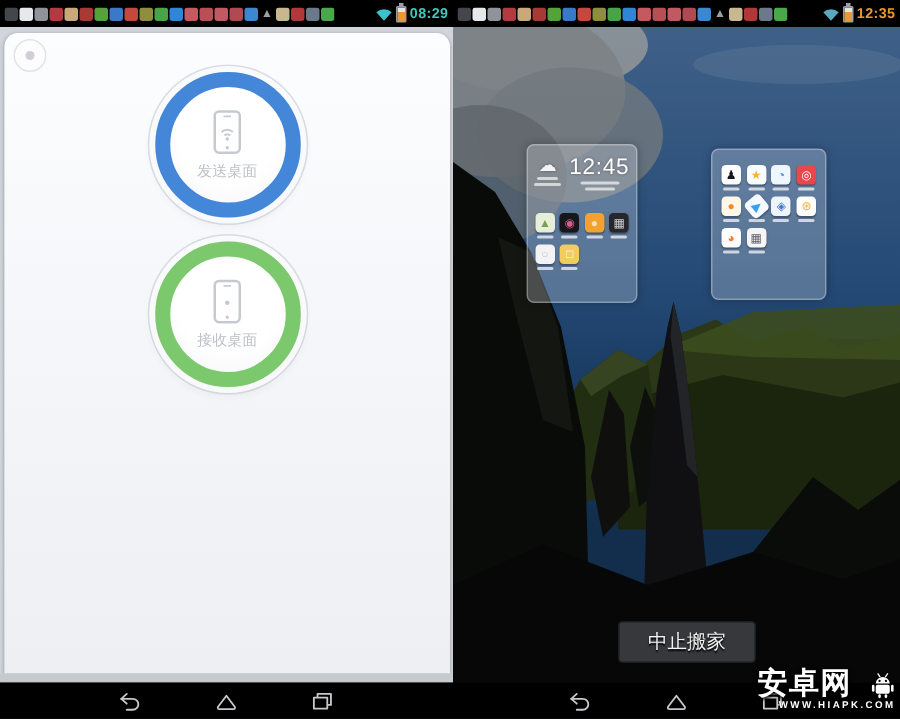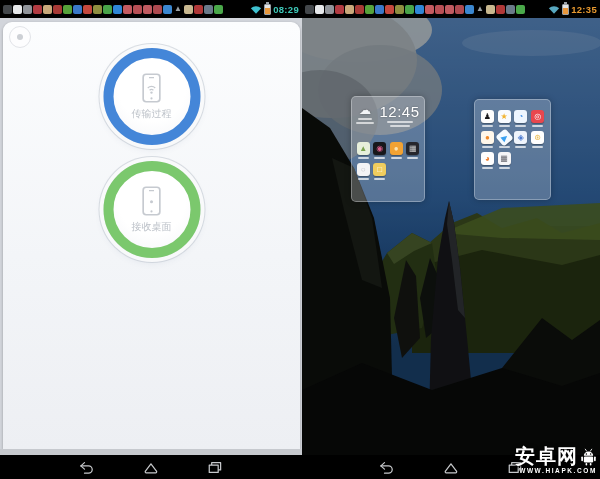--- a/index.html
+++ b/index.html
@@ -73,21 +73,21 @@
   .ic { width:13px; height:13px; border-radius:3px; font-size:8px; line-height:13px; text-align:center;
     display:block; overflow:hidden; box-shadow:0 1px 1px rgba(0,0,0,.3); }
   .lbl { width:11px; height:2px; background:rgba(255,255,255,.7); border-radius:1px; }
   .abort-btn { position:absolute; left:110px; top:414px; width:92px; height:28px;
     background:rgba(58,60,64,.93); border:1px solid rgba(15,15,15,.65); border-radius:3px;
     color:#f2f2f2; font-size:13px; display:flex; align-items:center; justify-content:center;
     z-index:6; cursor:pointer; text-shadow:0 1px 1px #000; }
 
   
   .watermark { position:absolute; right:3px; bottom:5px; z-index:9; text-align:right; color:#fff; }
-  .wm-top { display:flex; align-items:flex-end; justify-content:center; gap:2px; }
+  .wm-top { display:flex; align-items:flex-end; justify-content:center; gap:12px; }
   .wm-title { font-size:20px; font-weight:bold; letter-spacing:1px; line-height:1;
     text-shadow:0 1px 2px rgba(0,0,0,.9), 0 0 4px rgba(0,0,0,.6); }
   .wm-robot { width:17px; height:19px; display:block; }
   .wm-url { font-size:6.5px; font-weight:bold; letter-spacing:1.6px;
     text-shadow:0 1px 1px #000; margin-top:1px; }
 </style>
 </head>
 <body>
 
 <div class="screen">
@@ -138,21 +138,21 @@
 
         <div class="bigcircle blue">
           <svg class="phone" viewBox="0 0 24 36">
             <rect x="2" y="1.5" width="20" height="33" rx="3.5" fill="none" stroke="#c6cad0" stroke-width="2"></rect>
             <line x1="9" y1="5.5" x2="15" y2="5.5" stroke="#c6cad0" stroke-width="1.5"></line>
             <circle cx="12" cy="30.5" r="1.3" fill="#c6cad0"></circle>
             <path d="M7.5 18 A6.5 6.5 0 0 1 16.5 18" fill="none" stroke="#c6cad0" stroke-width="1.5"></path>
             <path d="M9.7 20.8 A3.4 3.4 0 0 1 14.3 20.8" fill="none" stroke="#c6cad0" stroke-width="1.5"></path>
             <circle cx="12" cy="23.5" r="1.4" fill="#c6cad0"></circle>
           </svg>
-          <span class="circ-label">传输过程</span>
+          <span class="circ-label">发送桌面</span>
         </div>
 
         <div class="bigcircle green">
           <svg class="phone" viewBox="0 0 24 36">
             <rect x="2" y="1.5" width="20" height="33" rx="3.5" fill="none" stroke="#c6cad0" stroke-width="2"></rect>
             <line x1="9" y1="5.5" x2="15" y2="5.5" stroke="#c6cad0" stroke-width="1.5"></line>
             <circle cx="12" cy="30.5" r="1.3" fill="#c6cad0"></circle>
             <circle cx="12" cy="19" r="1.8" fill="#c6cad0"></circle>
           </svg>
           <span class="circ-label">接收桌面</span>
@@ -336,20 +336,21 @@
           <span class="ic" style="background: rgb(254, 254, 254); color: rgb(239, 127, 46);">◕</span>
           <span class="lbl"></span>
         </div>
           <div class="app">
           <span class="ic" style="background: rgb(245, 245, 247); color: rgb(98, 98, 106);">▦</span>
           <span class="lbl"></span>
         </div>
         </div>
     </div>
 
+    <div class="abort-btn">中止搬家</div>
 
     <div class="watermark">
       <div class="wm-top">
         <span class="wm-title">安卓网</span>
         <svg class="wm-robot" viewBox="0 0 20 22">
           <g fill="#fff" stroke="#fff">
             <line x1="6" y1="2" x2="8" y2="5" stroke-width="1"></line>
             <line x1="14" y1="2" x2="12" y2="5" stroke-width="1"></line>
             <path d="M4.5 10 A5.5 5 0 0 1 15.5 10 Z" stroke="none"></path>
             <rect x="4.5" y="11" width="11" height="7" rx="1.5" stroke="none"></rect>

